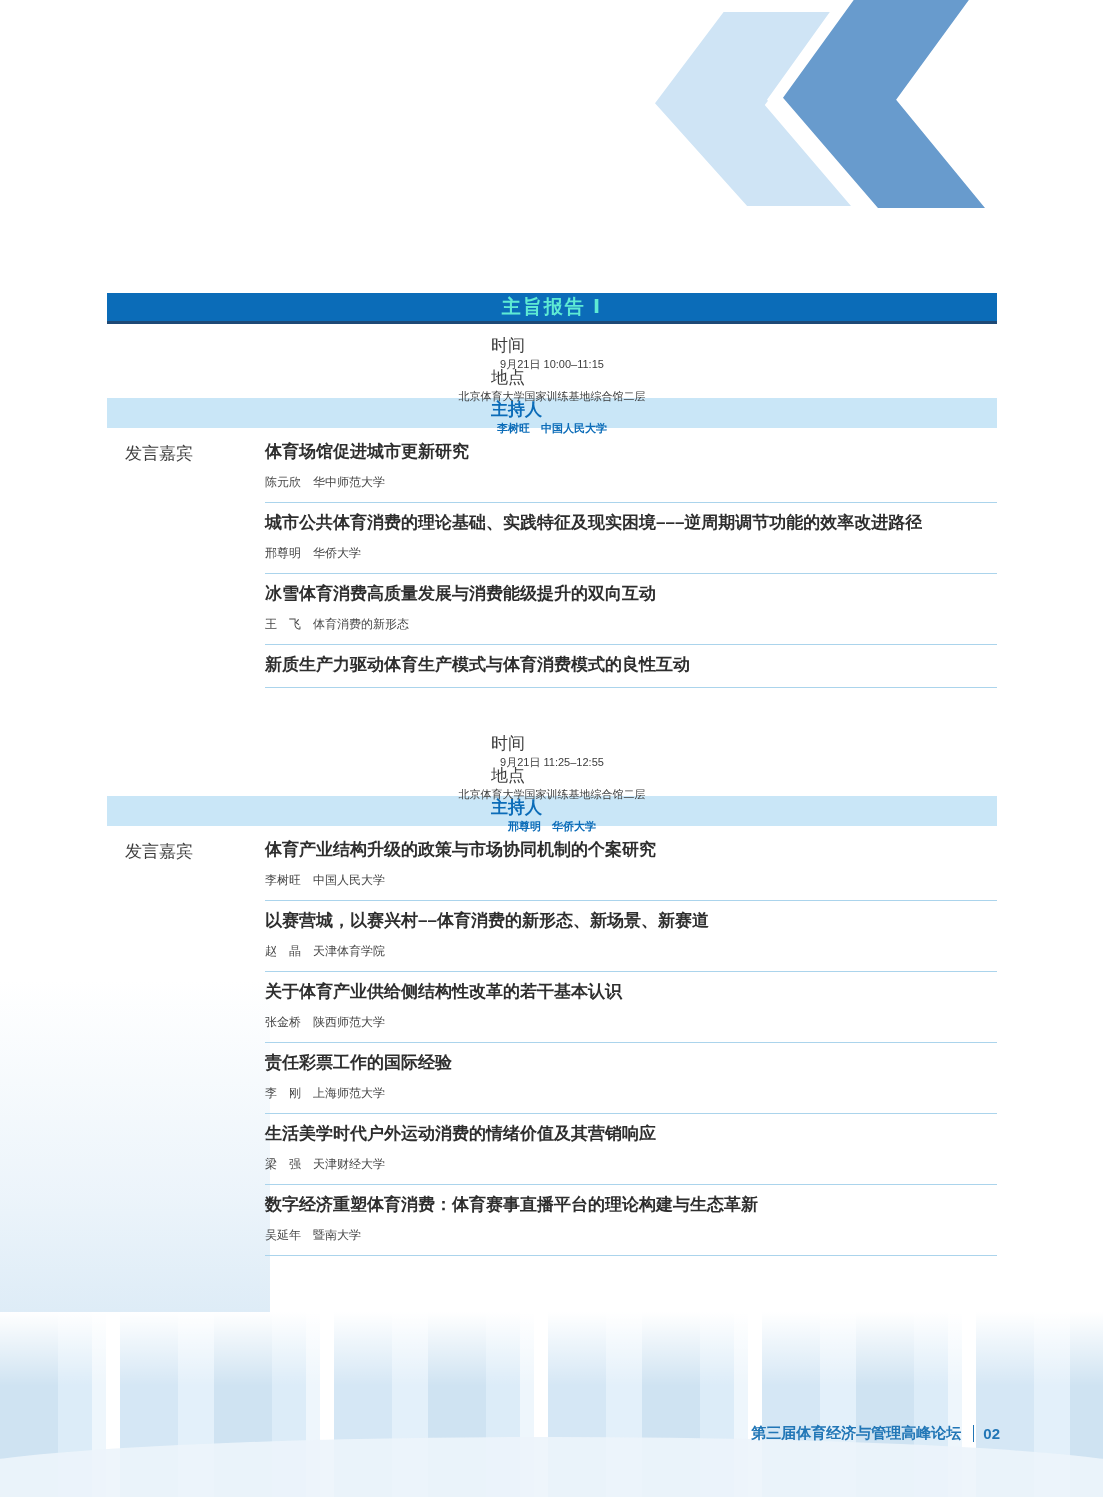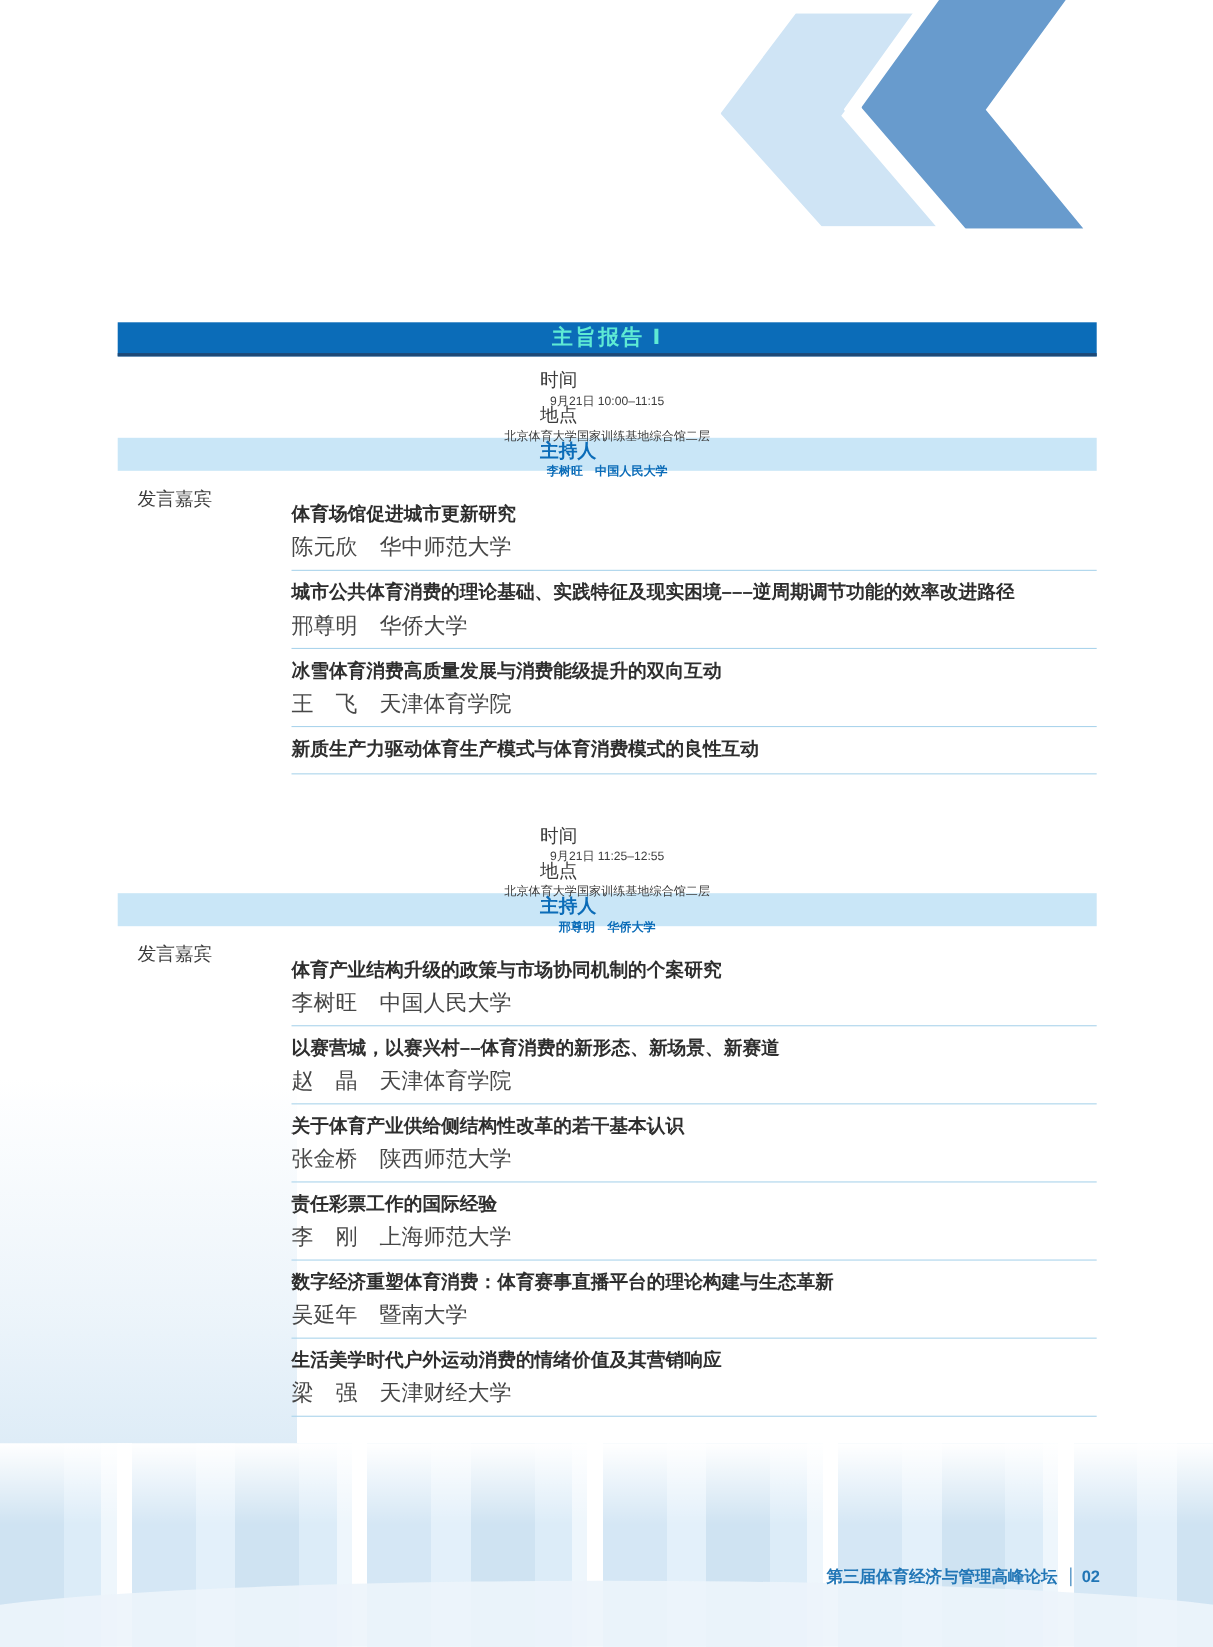--- a/index.html
+++ b/index.html
@@ -57,25 +57,25 @@
   .lbl { flex:none; width:158px; padding-left:18px; font-size:17px; }
   .val { flex:1; font-size:11px; }
 
   .info-row { height:32px; }
 
   .host-row { height:30px; background:#c9e6f7; }
   .host-row .lbl, .host-row .val { color:#0b6cb8; font-weight:bold; }
 
   .speakers-row { display:flex; margin-top:12px; align-items:flex-start; }
   .speakers-row .lbl { padding-top:2px; }
-  .talks { flex:1;margin-top:16px; }
+  .talks { flex:1; }
   .talk { padding:8px 0 10px; border-bottom:1px solid #abd4ec; }
   .talk:first-child { padding-top:0; }
   .talk-title { font-size:17px; font-weight:bold; color:#2e2e2e; line-height:24px; }
-  .talk-speaker { font-size:20px; color:#474747; line-height:20px; margin-top:8px; }
+  .talk-speaker { font-size:12px; color:#474747; line-height:20px; margin-top:8px; }
 
   
   .footer {
     position:absolute; top:1424px; right:103px;
     display:flex; align-items:center;
     color:#2176b6; font-size:15px; font-weight:bold;
   }
   .footer .divider {
     width:0; height:17px; border-left:1px solid #2176b6;
     margin:0 9px 0 12px;
@@ -120,21 +120,21 @@
         <div class="talk">
           <div class="talk-title">体育场馆促进城市更新研究</div>
           <div class="talk-speaker">陈元欣　华中师范大学</div>
         </div>
         <div class="talk">
           <div class="talk-title">城市公共体育消费的理论基础、实践特征及现实困境–––逆周期调节功能的效率改进路径</div>
           <div class="talk-speaker">邢尊明　华侨大学</div>
         </div>
         <div class="talk">
           <div class="talk-title">冰雪体育消费高质量发展与消费能级提升的双向互动</div>
-          <div class="talk-speaker">王　飞　天津体育学院</div>
+          <div class="talk-speaker">王　飞　体育消费的新形态</div>
         </div>
         <div class="talk">
           <div class="talk-title">新质生产力驱动体育生产模式与体育消费模式的良性互动</div>
         </div>
       </div>
     </div>
   </div>
 
   <div class="session second">
     <div class="row info-row">
@@ -163,26 +163,26 @@
         </div>
         <div class="talk">
           <div class="talk-title">关于体育产业供给侧结构性改革的若干基本认识</div>
           <div class="talk-speaker">张金桥　陕西师范大学</div>
         </div>
         <div class="talk">
           <div class="talk-title">责任彩票工作的国际经验</div>
           <div class="talk-speaker">李　刚　上海师范大学</div>
         </div>
         <div class="talk">
+          <div class="talk-title">生活美学时代户外运动消费的情绪价值及其营销响应</div>
+          <div class="talk-speaker">梁　强　天津财经大学</div>
+        </div>
+        <div class="talk">
           <div class="talk-title">数字经济重塑体育消费：体育赛事直播平台的理论构建与生态革新</div>
           <div class="talk-speaker">吴延年　暨南大学</div>
-        </div>
-        <div class="talk">
-          <div class="talk-title">生活美学时代户外运动消费的情绪价值及其营销响应</div>
-          <div class="talk-speaker">梁　强　天津财经大学</div>
         </div>
       </div>
     </div>
   </div>
 
 </div>
 
 <div class="footer">
   <span>第三届体育经济与管理高峰论坛</span>
   <span class="divider"></span>

